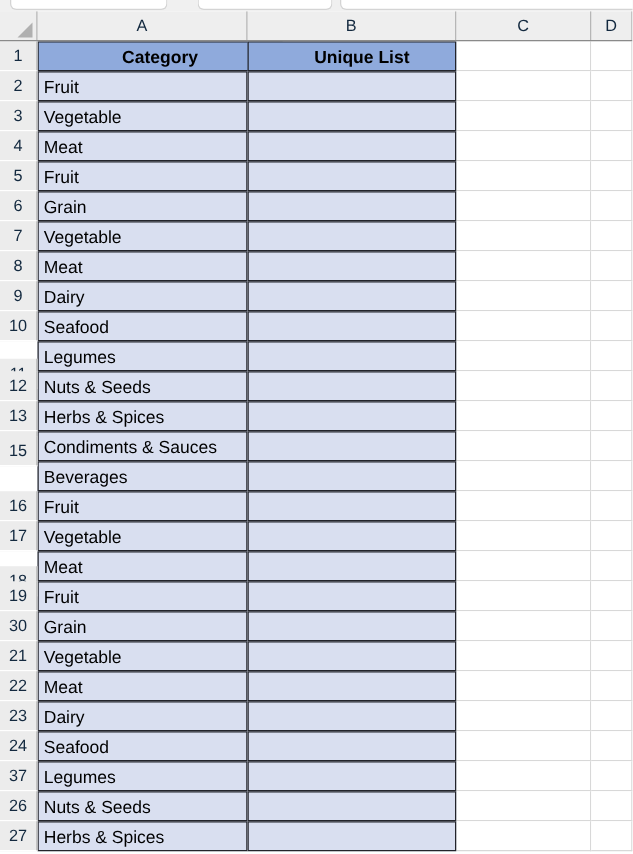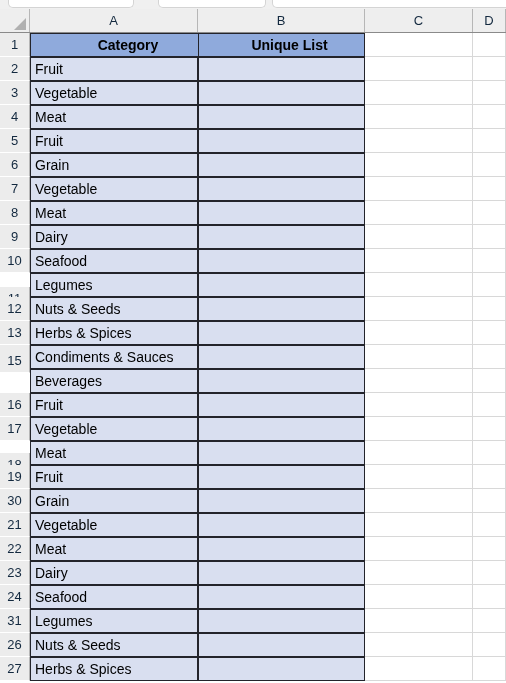--- a/index.html
+++ b/index.html
@@ -276,21 +276,21 @@
       <div class="row-head" style="top: 340px;">15</div>
       <div class="row-head" style="top: 384px;">16</div>
       <div class="row-head" style="top: 408px;">17</div>
       <div class="row-head" style="top: 444px;">18</div>
       <div class="row-head" style="top: 456px;">19</div>
       <div class="row-head" style="top: 480px;">30</div>
       <div class="row-head" style="top: 504px;">21</div>
       <div class="row-head" style="top: 528px;">22</div>
       <div class="row-head" style="top: 552px;">23</div>
       <div class="row-head" style="top: 576px;">24</div>
-      <div class="row-head" style="top: 600px;">31</div>
+      <div class="row-head" style="top: 600px;">37</div>
       <div class="row-head" style="top: 624px;">26</div>
       <div class="row-head" style="top: 648px;">27</div>
     </div>
 
   <div class="col-head-band">
     <div class="corner">
       <div class="corner-tri"></div>
     </div>
     <div id="col-head-layer">
         <div class="col-head" style="left: 30px; width: 168px;">A</div>

